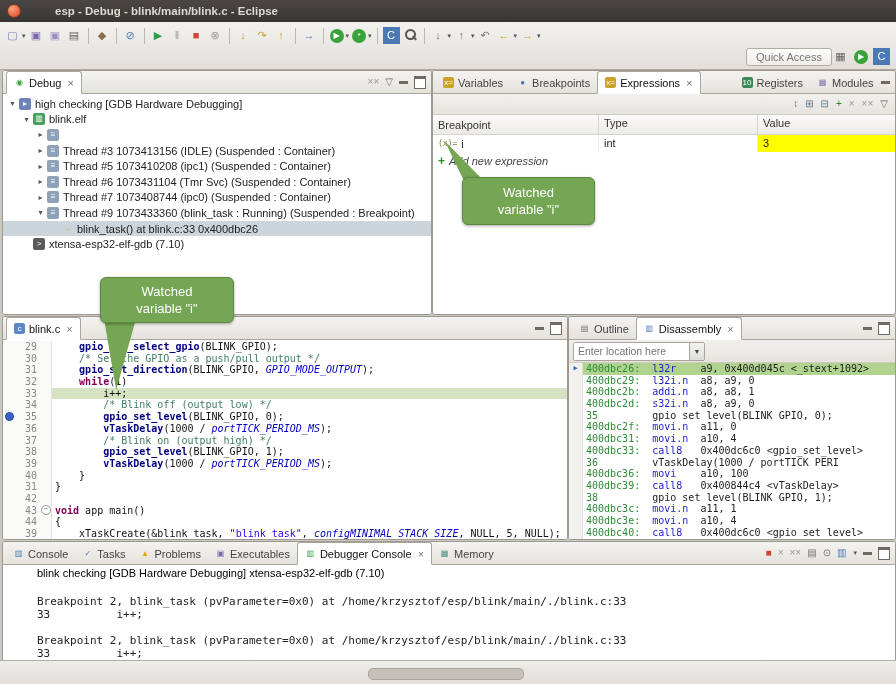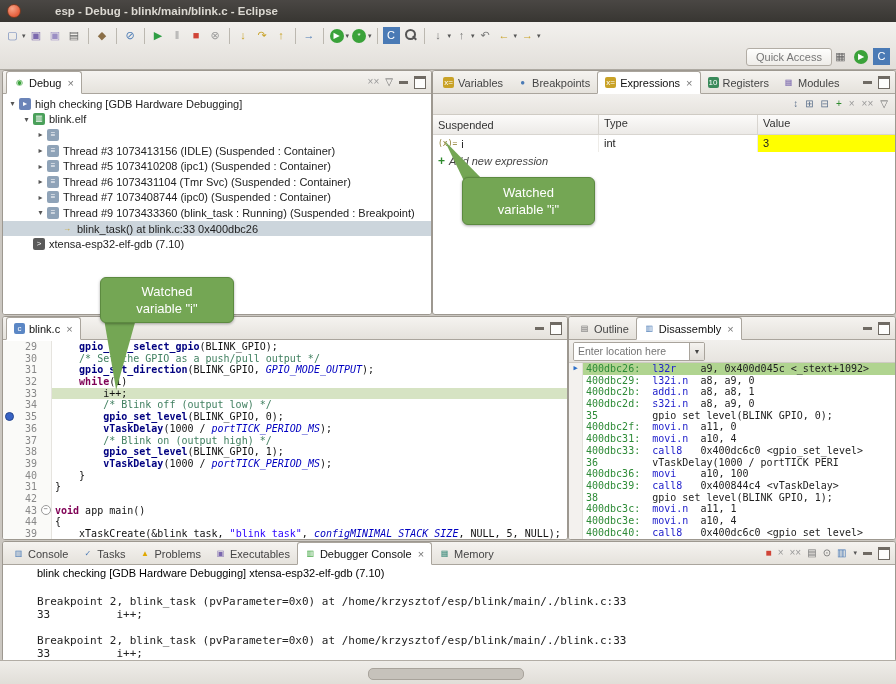--- a/index.html
+++ b/index.html
@@ -287,21 +287,21 @@
           <div class="tab">
             <span class="ticon" style="color: rgb(74, 122, 181);">●</span>
             <span class="tlabel">Breakpoints</span>
           </div>
           <div class="tab active">
             <span class="ticon" style="background: rgb(201, 162, 39); color: rgb(255, 255, 255);">x=</span>
             <span class="tlabel">Expressions</span>
             <span class="tx">×</span>
           </div>
           <div class="tab">
-            <span class="ticon" style="background: rgb(58, 138, 90); color: rgb(255, 255, 255);">10</span>
+            <span class="ticon" style="background: rgb(58, 138, 90); color: rgb(255, 255, 255); margin-left: 34px;">10</span>
             <span class="tlabel">Registers</span>
           </div>
           <div class="tab">
             <span class="ticon" style="color: rgb(123, 104, 174);">▦</span>
             <span class="tlabel">Modules</span>
           </div>
         </span>
       <span class="tabbar-right" id="expr-viewicons">
           <span class="shape-min"></span>
           <span class="shape-max"></span>
@@ -310,21 +310,21 @@
     <div class="exp-toolbar" id="expr-toolicons">
         <span class="vicon" style="color: rgb(90, 111, 138);">↕</span>
         <span class="vicon" style="color: rgb(90, 111, 138);">⊞</span>
         <span class="vicon" style="color: rgb(90, 111, 138);">⊟</span>
         <span class="vicon" style="color: rgb(45, 138, 45);">+</span>
         <span class="vicon" style="color: rgb(153, 153, 153);">×</span>
         <span class="vicon" style="color: rgb(153, 153, 153);">××</span>
         <span class="vicon" style="color: rgb(102, 102, 102);">▽</span>
       </div>
     <div class="exp-header">
-      <span class="exp-c1">Suspended</span>
+      <span class="exp-c1">Breakpoint</span>
       <span class="exp-c2">Type</span>
       <span class="exp-c3">Value</span>
     </div>
     <div class="exp-row">
       <span class="exp-c1">
           <span class="wicon">(x)=</span>
           <span>i</span>
         </span>
       <span class="exp-c2">int</span>
       <span class="exp-c3 hl">3</span>

